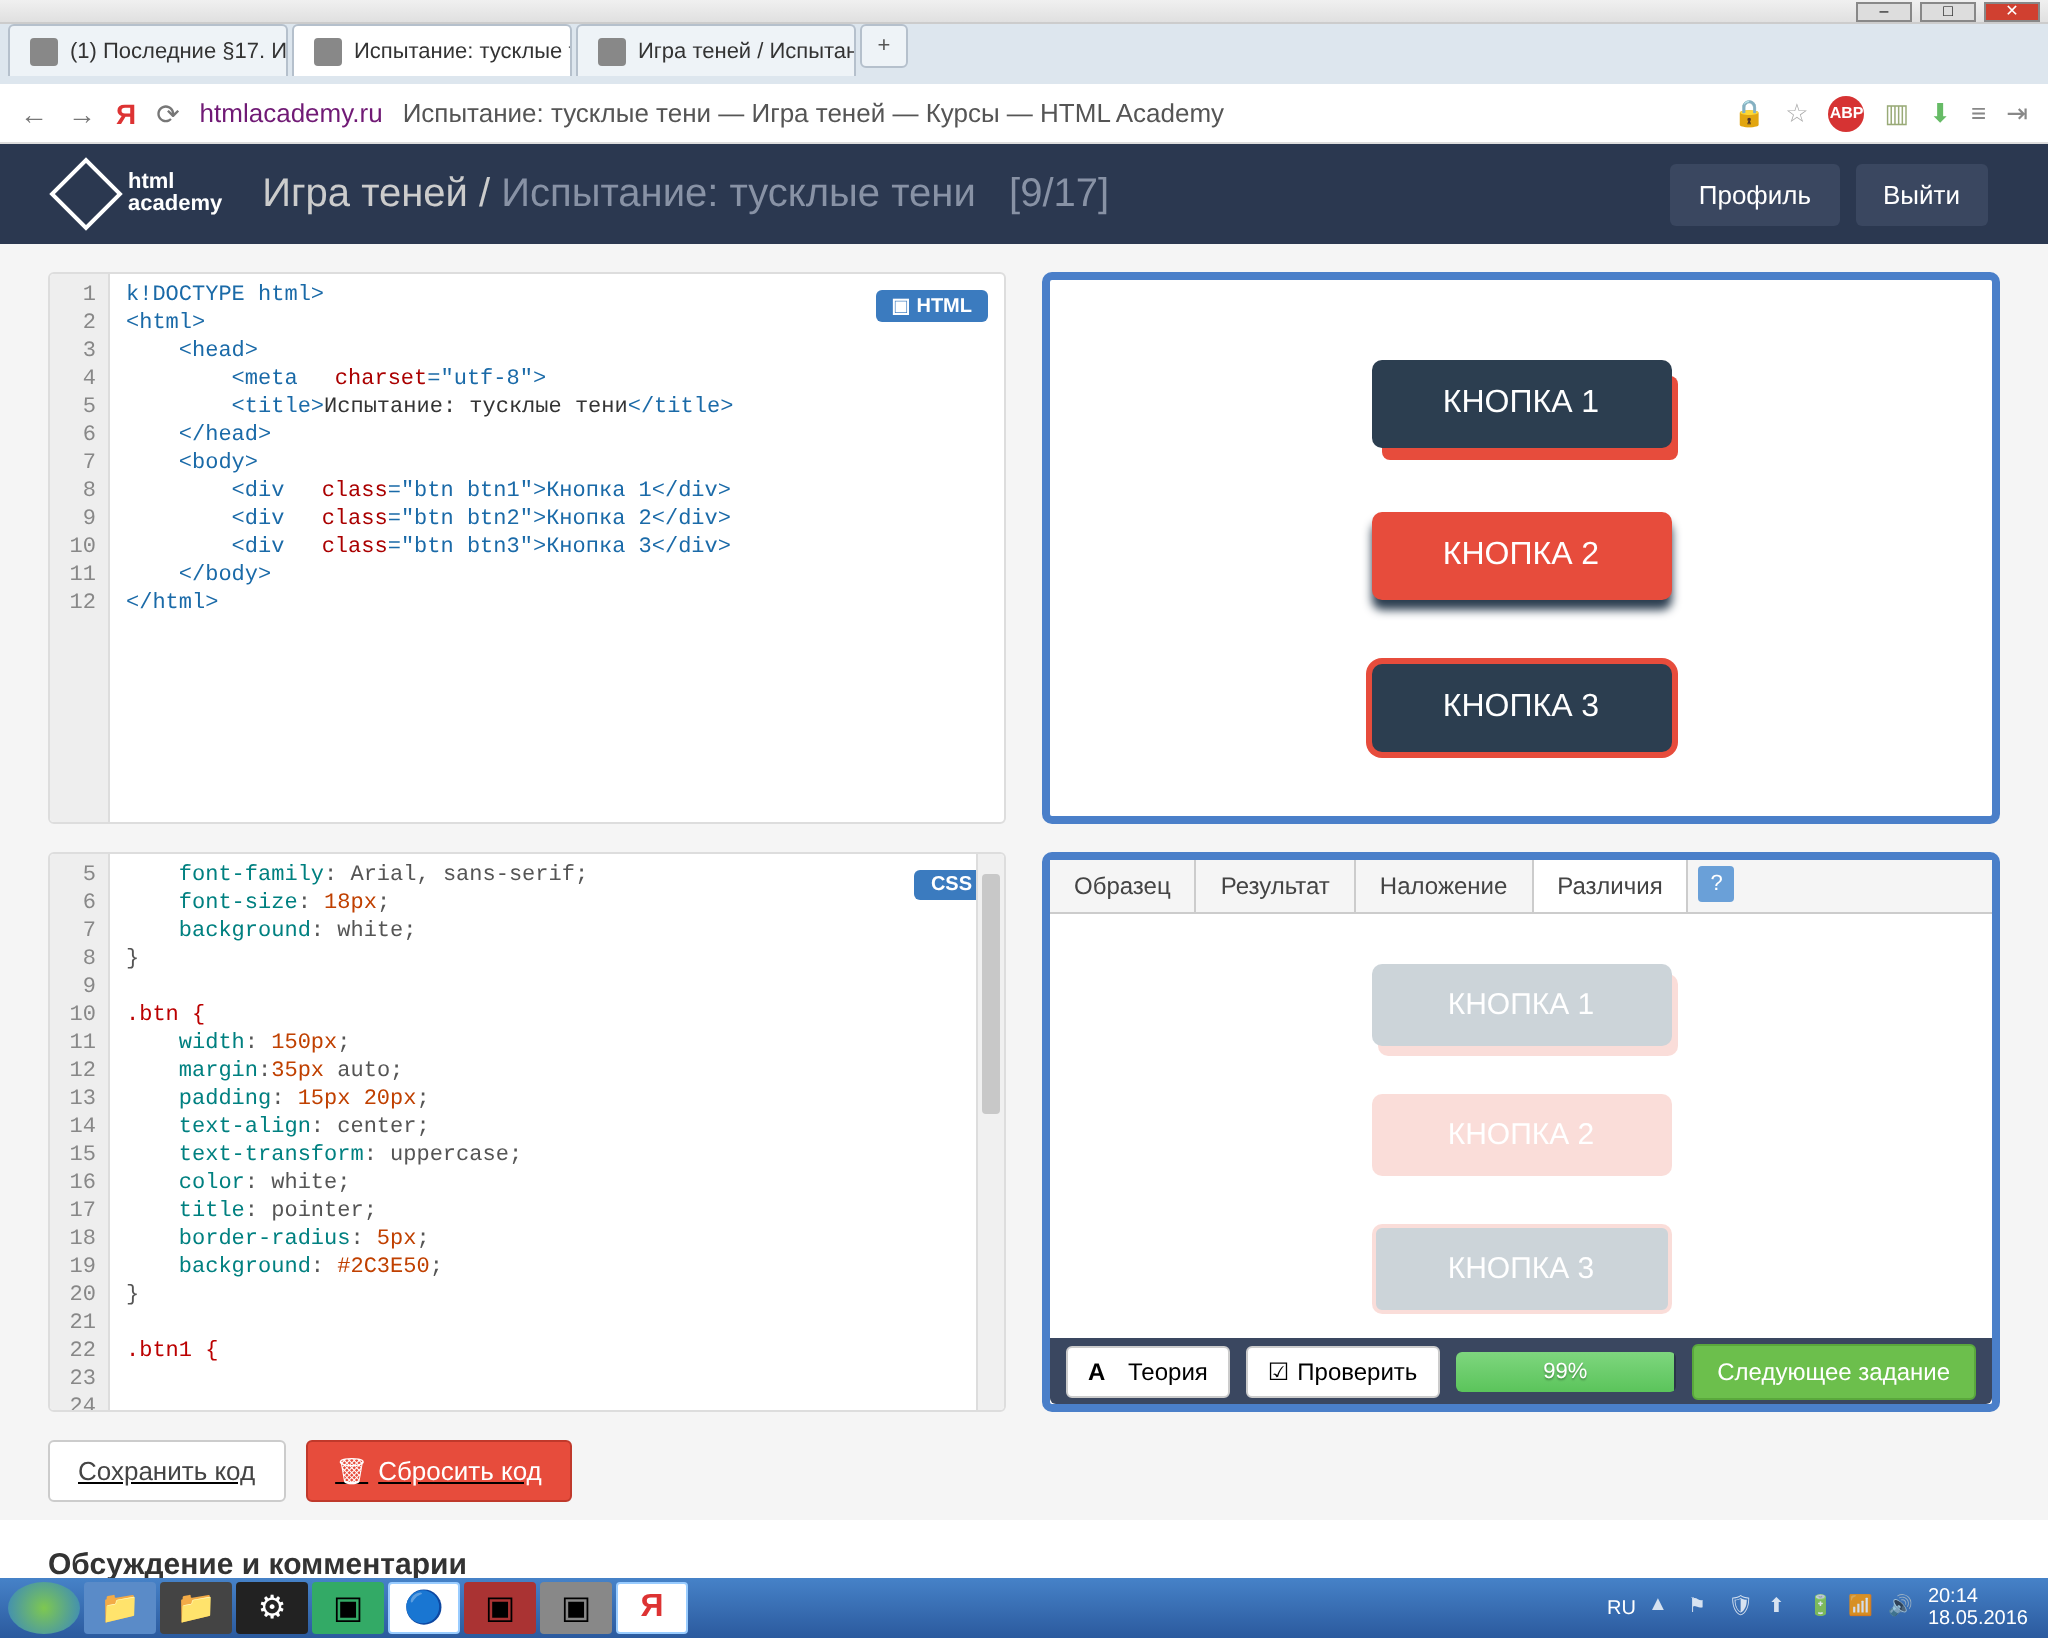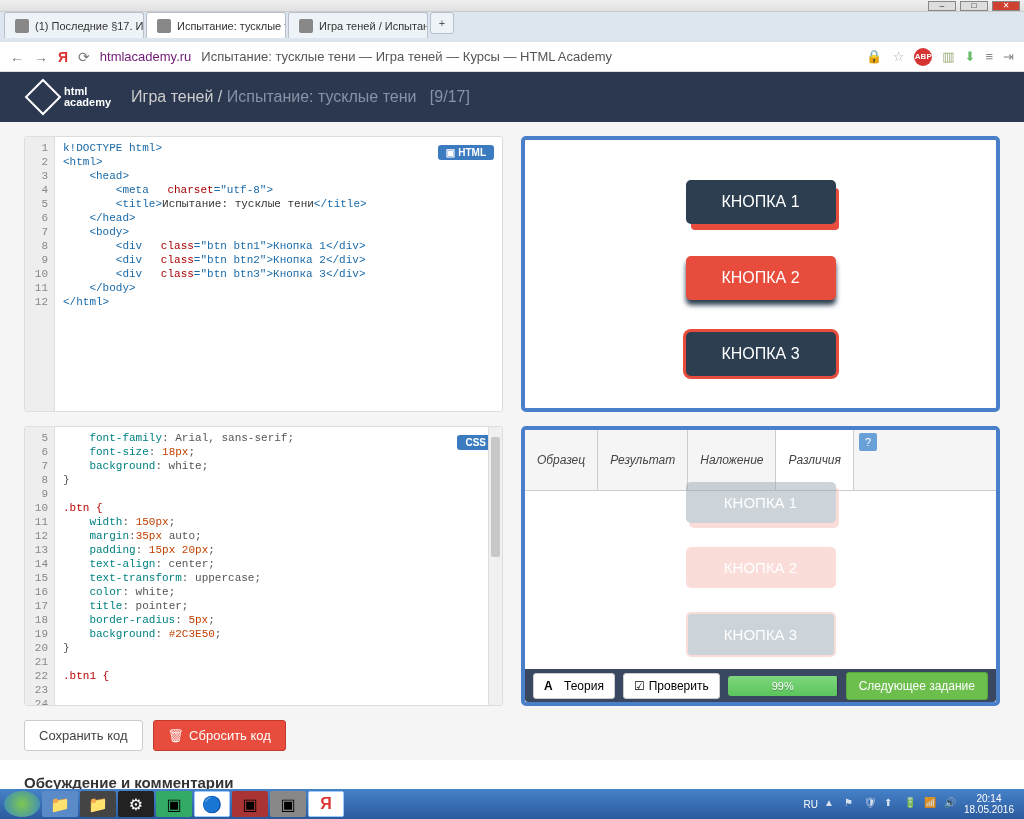--- a/index.html
+++ b/index.html
@@ -22,21 +22,21 @@
 .nav-icon { color: #777; cursor: pointer; font-size: 14px; }
 .url-host { color: #701a75; }
 .url-rest { color: #555; }
 .ext-icons { margin-left: auto; display: flex; gap: 10px; align-items: center; }
 .abp { width: 18px; height: 18px; background: #d63333; border-radius: 50%; color: #fff; font-size: 8px; font-weight: bold; text-align: center; line-height: 18px; }
 
 
 .app-header { height: 50px; background: #2b3850; display: flex; align-items: center; padding: 0 30px; color: #fff; gap: 20px; }
 .logo { display: flex; align-items: center; gap: 8px; font-size: 11px; font-weight: bold; line-height: 1; }
 .logo-icon { width: 26px; height: 26px; border: 2px solid #fff; transform: rotate(45deg); }
-.crumb { font-size: 16px; color: #ccc; }
+.crumb { font-size: 20px; color: #ccc; }
 .crumb .faded { color: #8892a5; }
 .header-right { margin-left: auto; display: flex; gap: 8px; }
 .hbtn { background: #3a4760; color: #fff; border: none; padding: 8px 14px; border-radius: 3px; font-size: 13px; cursor: pointer; }
 
 
 .main { background: #f5f5f5; padding: 14px 24px 0; display: flex; gap: 18px; height: 638px; }
 .left-col, .right-col { width: 480px; display: flex; flex-direction: column; gap: 14px; }
 
 
 .editor { background: #fff; border: 1px solid #ddd; border-radius: 3px; position: relative; display: flex; font-family: 'Courier New', monospace; font-size: 11px; overflow: hidden; }
@@ -62,50 +62,50 @@
 .preview.bot { height: 280px; }
 .preview-tab { position: absolute; top: -4px; left: -4px; background: #fff; border: 4px solid #4a7fc9; border-bottom: none; border-radius: 4px 14px 0 0; padding: 4px 18px 4px 10px; font-size: 11px; color: #555; z-index: 2; }
 .preview-body { padding-top: 24px; display: flex; flex-direction: column; align-items: center; height: 100%; }
 .pbtn { width: 150px; margin: 16px auto; padding: 13px 0; text-align: center; text-transform: uppercase; color: #fff; border-radius: 5px; font-size: 16px; font-family: Arial; }
 .pbtn1 { background: #2C3E50; box-shadow: 4px 7px 0 -1px #e74c3c; }
 .pbtn2 { background: #e74c3c; box-shadow: 0 5px 5px 0 #2C3E50; }
 .pbtn3 { background: #2C3E50; box-shadow: 0 0 0 3px #e74c3c; }
 
 
 .diff-tabs { position: absolute; top: 0; left: 0; right: 0; display: flex; background: #f5f5f5; border-bottom: 1px solid #ccc; font-size: 12px; }
-.dtab { padding: 23px 12px; border-right: 1px solid #ccc; cursor: pointer; color: #444; font-style: italic; }
+.dtab { padding: 6px 12px; border-right: 1px solid #ccc; cursor: pointer; color: #444; }
 .dtab.active { background: #fff; }
 .help { width: 18px; height: 18px; background: #6aa0d8; color: #fff; border-radius: 2px; text-align: center; line-height: 18px; font-size: 11px; margin: 3px 5px; }
 .diff-body { padding-top: 40px; display: flex; flex-direction: column; align-items: center; }
 .faded-btn { width: 150px; margin: 12px auto; padding: 12px 0; text-align: center; text-transform: uppercase; color: #fff; font-size: 15px; border-radius: 5px; opacity: 0.5; }
 .fb1 { background: #9aaab5; box-shadow: 3px 5px 0 0 #f7bdb5; }
 .fb2 { background: #f7bdb5; }
 .fb3 { background: #9aaab5; border: 2px solid #f7bdb5; }
 
 
-.left-actions { display: flex; gap: 10px; }
+.left-actions { display: flex; gap: 10px; text-decoration: underline; }
 .btn-white { background: #fff; border: 1px solid #ccc; padding: 7px 14px; border-radius: 3px; font-size: 13px; cursor: pointer; color: #444; }
 .btn-red { background: #e74c3c; border: 1px solid #c0392b; color: #fff; padding: 7px 14px; border-radius: 3px; font-size: 13px; cursor: pointer; display: flex; align-items: center; gap: 5px; }
 
 .bottom-bar { height: 36px; background: #3a4760; display: flex; align-items: center; padding: 0 8px; gap: 8px; border-radius: 0 0 3px 3px; }
 .bbtn { background: #fff; border: 1px solid #ccc; padding: 5px 10px; border-radius: 3px; font-size: 12px; cursor: pointer; display: flex; align-items: center; gap: 4px; }
 .progress { flex: 1; height: 20px; background: #2a3548; border-radius: 3px; position: relative; overflow: hidden; }
 .progress-fill { position: absolute; left: 0; top: 0; bottom: 0; width: 99%; background: linear-gradient(#7ed67e,#5bc45b); }
 .progress-text { position: absolute; width: 100%; text-align: center; color: #fff; font-size: 11px; line-height: 20px; text-shadow: 0 1px 1px rgba(0,0,0,0.3); }
 .btn-green { background: #6cbf4c; border: 1px solid #5aa83c; color: #fff; padding: 6px 12px; border-radius: 3px; font-size: 12px; cursor: pointer; }
 
 .comments-h { font-size: 15px; font-weight: bold; padding: 14px 24px 0; color: #333; }
 
 
 .taskbar { position: absolute; bottom: 0; left: 0; right: 0; height: 30px; background: linear-gradient(#4682c8,#2b5a9e); display: flex; align-items: center; padding: 0 4px; gap: 2px; }
 .task-icon { width: 36px; height: 26px; display: flex; align-items: center; justify-content: center; border-radius: 2px; }
 .start { width: 36px; height: 26px; background: radial-gradient(circle,#7ec850,#3785c4); border-radius: 50%; }
 .tray { margin-left: auto; display: flex; align-items: center; gap: 6px; color: #fff; font-size: 10px; padding-right: 6px; }
 .tray-icon { width: 14px; height: 14px; opacity: 0.8; }
-.clock { text-align: center; line-height: 1.1; }
+.clock { text-align: left; line-height: 1.1; }
 </style>
 </head>
 <body>
 
 <div class="titlebar">
   <div class="winbtn">–</div>
   <div class="winbtn">□</div>
   <div class="winbtn close">✕</div>
 </div>
 
@@ -145,20 +145,24 @@
 
 <div class="app-header">
   <div class="logo">
     <div class="logo-icon"></div>
     <div><span>html</span><br><span>academy</span></div>
   </div>
   <div class="crumb">
     <span>Игра теней /</span>
     <span class="faded">Испытание: тусклые тени</span>
     &nbsp;&nbsp;<span class="faded">[9/17]</span>
+  </div>
+  <div class="header-right">
+    <button class="hbtn">Профиль</button>
+    <button class="hbtn">Выйти</button>
   </div>
 </div>
 
 <div class="main">
   <div class="left-col">
     <div class="editor html-ed">
       <div class="badge">
           <span>▣</span>
           <span>HTML</span>
         </div>

